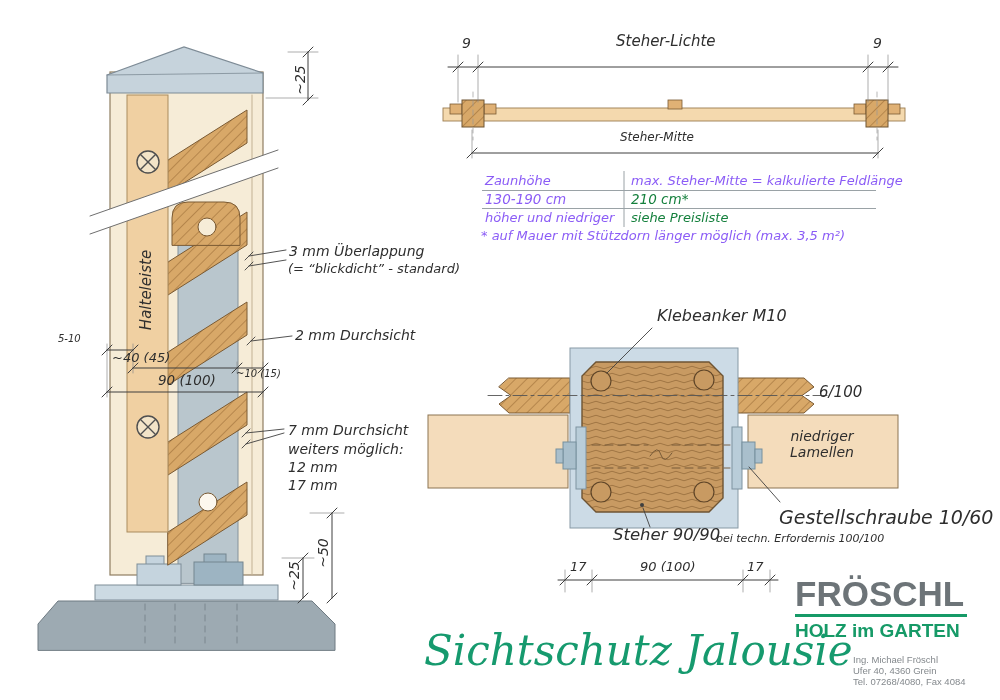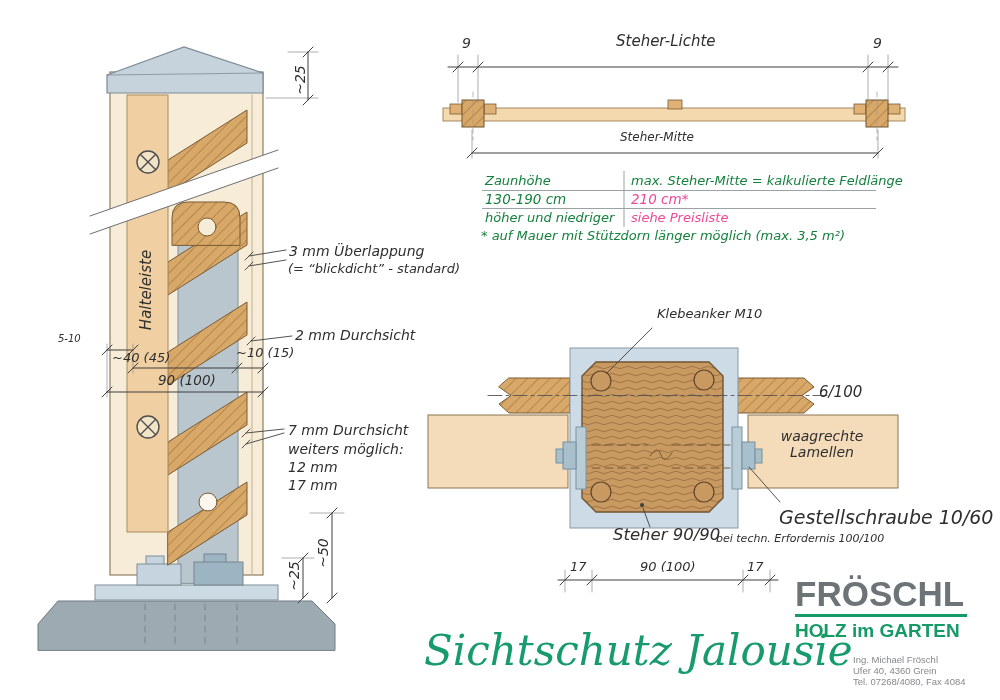--- a/index.html
+++ b/index.html
@@ -1,22 +1,22 @@
 <!DOCTYPE html>
 <html><head>
 <meta charset="utf-8">
 <style>
   html,body { margin:0; padding:0; background:#fff; }
   #page { position:relative; width:1000px; height:700px; background:#ffffff; overflow:hidden;
           font-family:"DejaVu Sans",sans-serif; }
   #art { position:absolute; left:0; top:0; }
   .t { position:absolute; white-space:nowrap; color:#2e2e2e; font-style:italic; line-height:1.15; }
   .rot { display:flex; align-items:center; justify-content:center; transform:rotate(-90deg); }
-  .green { color:#15803d; }
-  .dark  { color:#ec4899; }
+  .green { color:#8b5cf6; }
+  .dark  { color:#15803d; }
   .center { text-align:center; }
   .logo { position:absolute; left:795px; top:576px; width:195px; font-style:normal;
           font-family:"Liberation Sans",sans-serif; }
   .logo-name { font-weight:bold; font-size:35px; line-height:36px; color:#6d7478; letter-spacing:0px; }
   .logo-rule { width:172px; height:3px; background:#169a67; margin-top:2px; }
   .logo-tag  { font-weight:bold; font-size:19px; line-height:22px; color:#169a67; margin-top:3px; }
   .logo-addr { font-size:9.5px; line-height:11px; color:#84898d; margin-left:58px; margin-top:12px; }
   .title { position:absolute; left:424px; top:626px; font-family:"DejaVu Serif",serif;
            font-style:italic; font-size:42px; color:#169a6e; white-space:nowrap; }
 </style>
@@ -213,21 +213,21 @@
       <line x1="738" y1="585" x2="748" y2="575"></line>
           <line x1="765" y1="585" x2="775" y2="575"></line>
     </g>
   </g>
 </svg>
 
   <div class="t rot" style="left:282px;top:62px;width:36px;height:36px;font-size:14px">~25</div>
   <div class="t rot" style="left:97px;top:240px;width:100px;height:100px;font-size:15px">Halteleiste</div>
   <div class="t" style="left:58px;top:333px;font-size:10px">5-10</div>
   <div class="t" style="left:112px;top:351px;font-size:13px">~40 (45)</div>
-  <div class="t" style="left:236px;top:346px;font-size:13px">~10 (15)</div>
+  <div class="t" style="left:236px;top:368px;font-size:10px">~10 (15)</div>
   <div class="t" style="left:158px;top:373px;font-size:13.5px">90 (100)</div>
   <div class="t" style="left:289px;top:243px;font-size:14px">3 mm Überlappung</div>
   <div class="t" style="left:288px;top:262px;font-size:13px">(= “blickdicht” - standard)</div>
   <div class="t" style="left:295px;top:327px;font-size:14px">2 mm Durchsicht</div>
   <div class="t" style="left:288px;top:422px;font-size:14px">7 mm Durchsicht</div>
   <div class="t" style="left:288px;top:441px;font-size:14px">weiters möglich:</div>
   <div class="t" style="left:288px;top:459px;font-size:14px">12 mm</div>
   <div class="t" style="left:288px;top:477px;font-size:14px">17 mm</div>
   <div class="t rot" style="left:305px;top:535px;width:36px;height:36px;font-size:14px">~50</div>
   <div class="t rot" style="left:276px;top:558px;width:36px;height:36px;font-size:14px">~25</div>
@@ -238,24 +238,24 @@
   <div class="t" style="left:620px;top:131px;font-size:12px">Steher-Mitte</div>
 
   <div class="t green" style="left:485px;top:174px;font-size:13px">Zaunhöhe</div>
   <div class="t green" style="left:631px;top:174px;font-size:13px">max. Steher-Mitte = kalkulierte Feldlänge</div>
   <div class="t green" style="left:485px;top:192px;font-size:13.5px">130-190 cm</div>
   <div class="t dark" style="left:631px;top:192px;font-size:13.5px">210 cm*</div>
   <div class="t green" style="left:485px;top:211px;font-size:13px">höher und niedriger</div>
   <div class="t dark" style="left:631px;top:211px;font-size:13px">siehe Preisliste</div>
   <div class="t green" style="left:481px;top:229px;font-size:13px">* auf Mauer mit Stützdorn länger möglich (max. 3,5 m²)</div>
 
-  <div class="t" style="left:657px;top:307px;font-size:13px">Klebeanker M10</div>
+  <div class="t" style="left:657px;top:307px;font-size:16px">Klebeanker M10</div>
   <div class="t" style="left:819px;top:384px;font-size:15px">6/100</div>
   <div class="t center" style="left:762px;top:428px;width:120px;font-size:14px">
-    <div>waagrechte</div>
+    <div>niedriger</div>
     <div>Lamellen</div>
   </div>
   <div class="t" style="left:779px;top:507px;font-size:19px">Gestellschraube 10/60</div>
   <div class="t" style="left:613px;top:526px;font-size:16.5px">Steher 90/90</div>
   <div class="t" style="left:716px;top:533px;font-size:11px">bei techn. Erfordernis 100/100</div>
   <div class="t" style="left:570px;top:560px;font-size:13px">17</div>
   <div class="t" style="left:640px;top:560px;font-size:13px">90 (100)</div>
   <div class="t" style="left:747px;top:560px;font-size:13px">17</div>
 
   <div class="logo">

